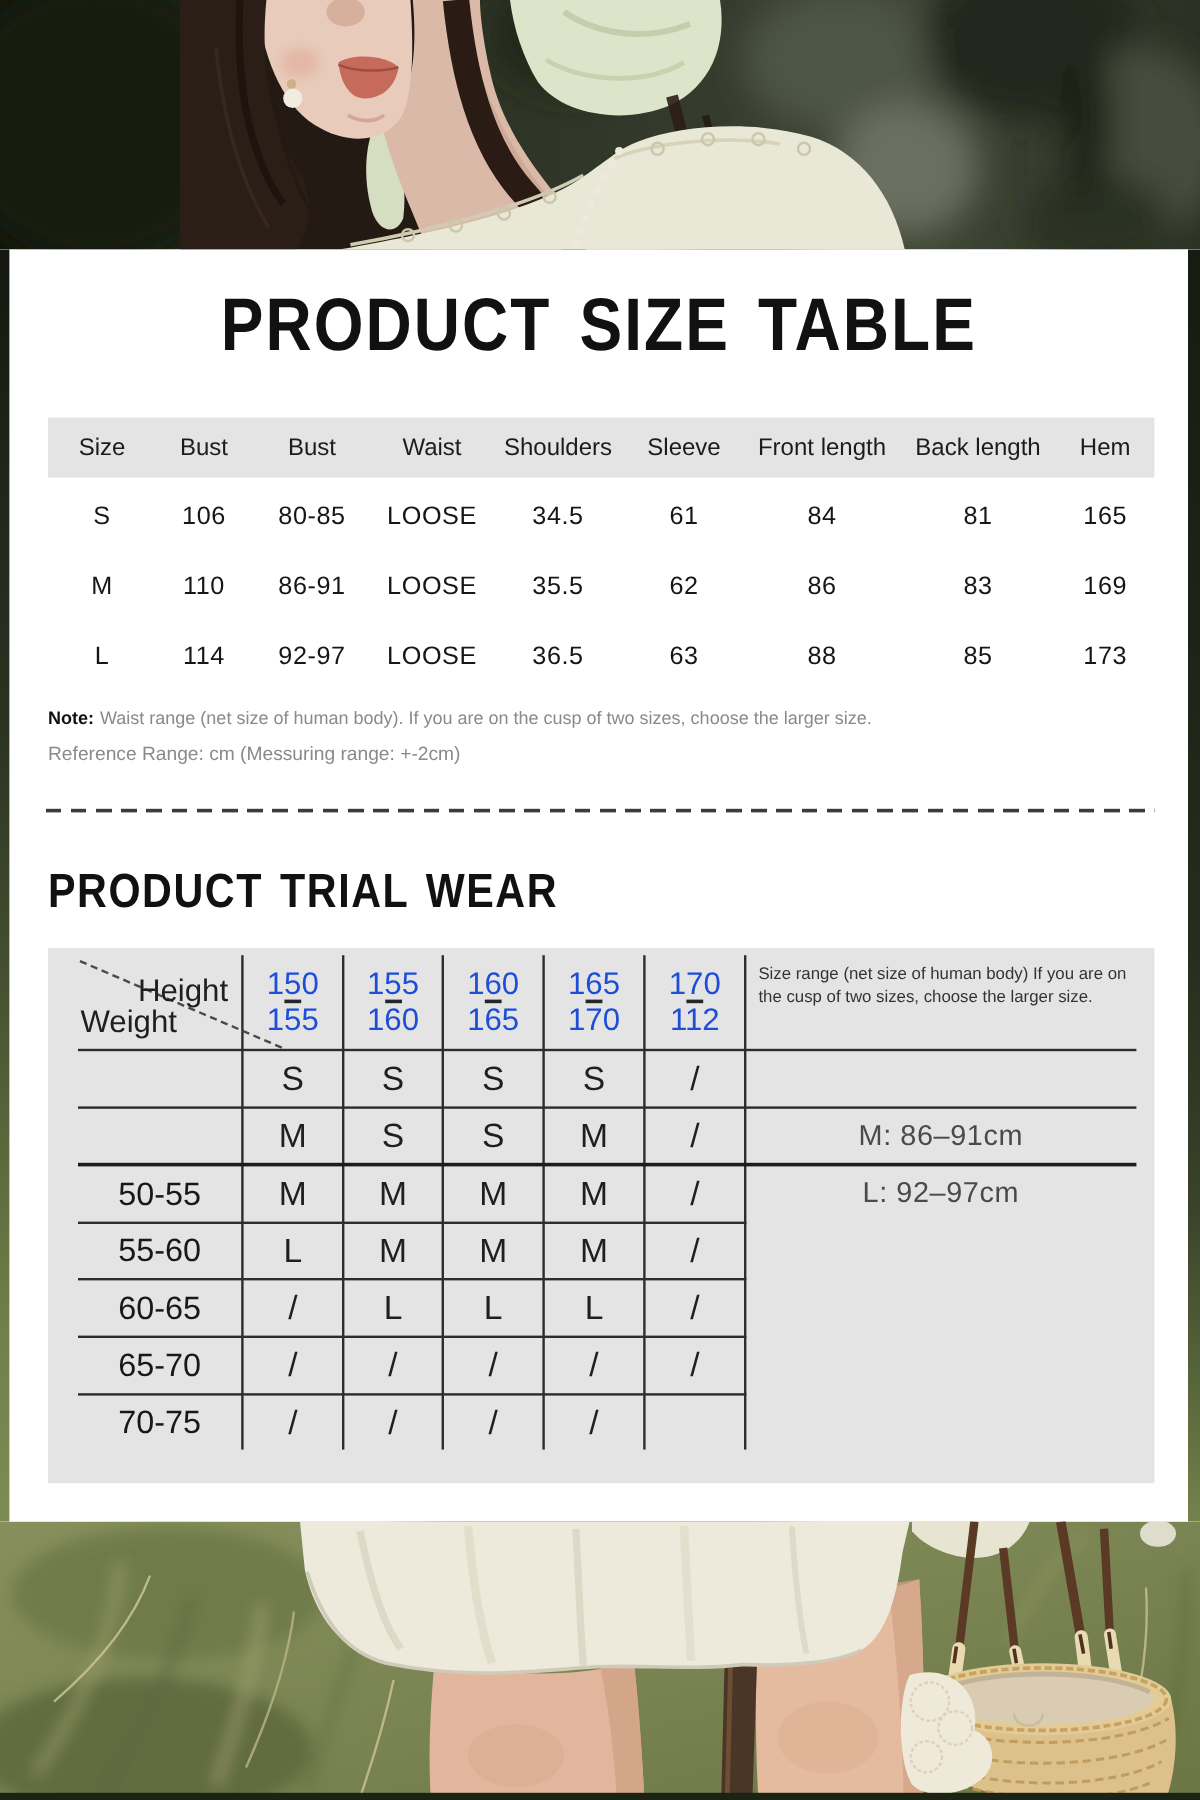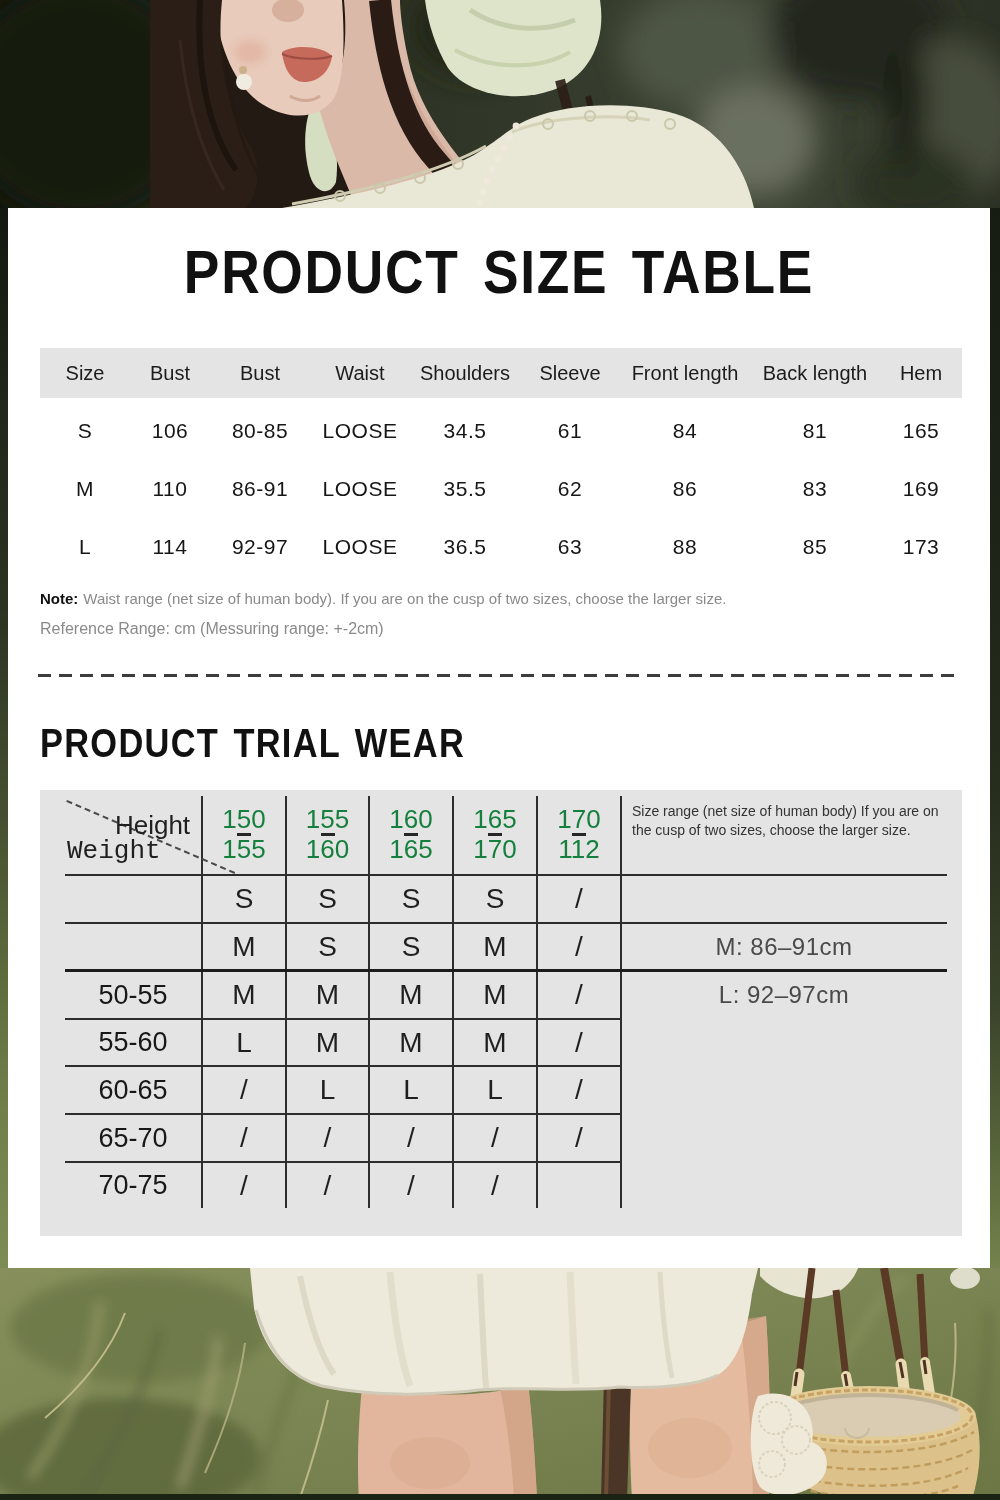--- a/index.html
+++ b/index.html
@@ -41,31 +41,31 @@
 
   
   .panel2{position:absolute;left:32px;top:582px;width:922px;height:446px;background:#e4e4e4;}
   .v{position:absolute;top:6px;height:412px;width:2px;background:#2d2d2d;}
   .hf{position:absolute;left:25px;width:882px;height:2px;background:#2d2d2d;}
   .hft{position:absolute;left:25px;width:882px;height:3px;background:#1c1c1c;}
   .hs{position:absolute;left:25px;width:557px;height:2px;background:#2d2d2d;}
   .diag{position:absolute;left:27px;top:10px;width:183px;height:0;border-top:2px dashed #4a4a4a;
         transform:rotate(23.2deg);transform-origin:left top;}
   .hw-h{position:absolute;left:60px;top:20px;width:105px;text-align:center;font-size:26px;color:#1f1f1f;}
-  .hw-w{position:absolute;left:27px;top:46px;font-size:26px;color:#1f1f1f;font-family:Liberation Mono, monospace;}
+  .hw-w{position:absolute;left:27px;top:46px;font-size:26px;color:#1f1f1f;}
 
   .col1{left:163px;width:82px}.col2{left:247px;width:81px}.col3{left:330px;width:82px}
   .col4{left:414px;width:82px}.col5{left:498px;width:82px}
   .row0{top:86px;height:46px;line-height:46px}.row1{top:134px;height:45px;line-height:45px}
   .row2{top:182px;height:46px;line-height:46px}.row3{top:230px;height:45px;line-height:45px}
   .row4{top:277px;height:46px;line-height:46px}.row5{top:325px;height:46px;line-height:46px}
   .row6{top:373px;height:45px;line-height:45px}
 
   .hr{position:absolute;top:8px;height:72px;display:flex;flex-direction:column;align-items:center;
-      justify-content:center;font-size:26px;line-height:25px;color:#15803d;text-align:center;}
+      justify-content:center;font-size:26px;line-height:25px;color:#1d4ed8;text-align:center;}
   .rd{width:14px;height:3px;background:#262626;margin:1px 0;}
   .wl{position:absolute;left:25px;width:136px;text-align:center;font-size:27px;color:#181818;}
   .gc{position:absolute;text-align:center;font-size:28px;color:#1f1f1f;}
   .side{position:absolute;left:584px;width:320px;text-align:center;font-size:24px;
         letter-spacing:.5px;color:#4a4a4a;}
   .snote{position:absolute;left:592px;top:12px;width:308px;font-size:14px;line-height:1.36;color:#333;}
 </style>
 </head>
 <body>
 

